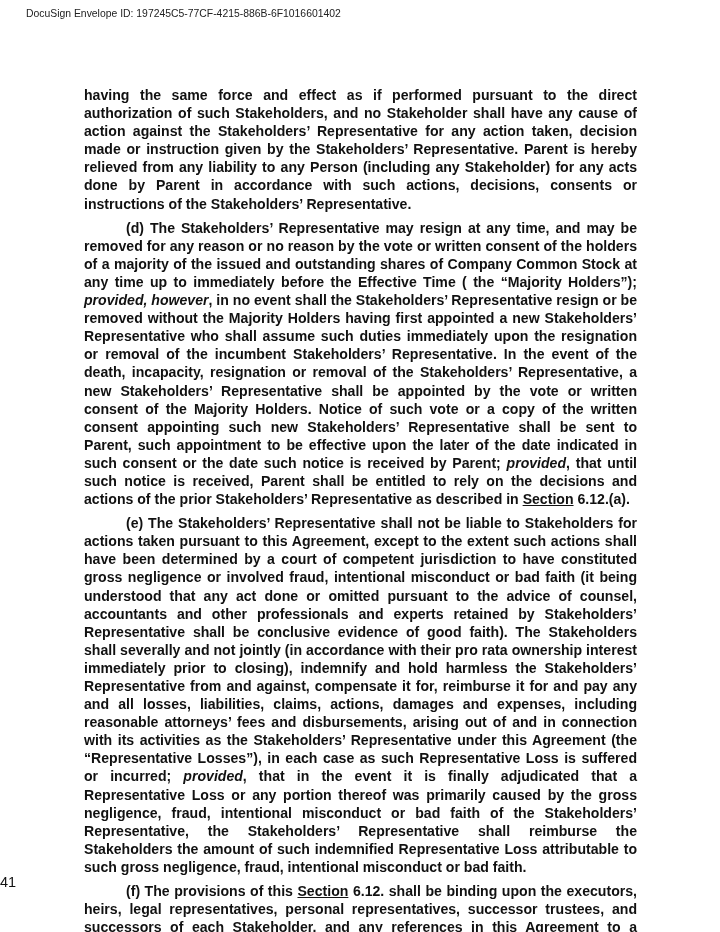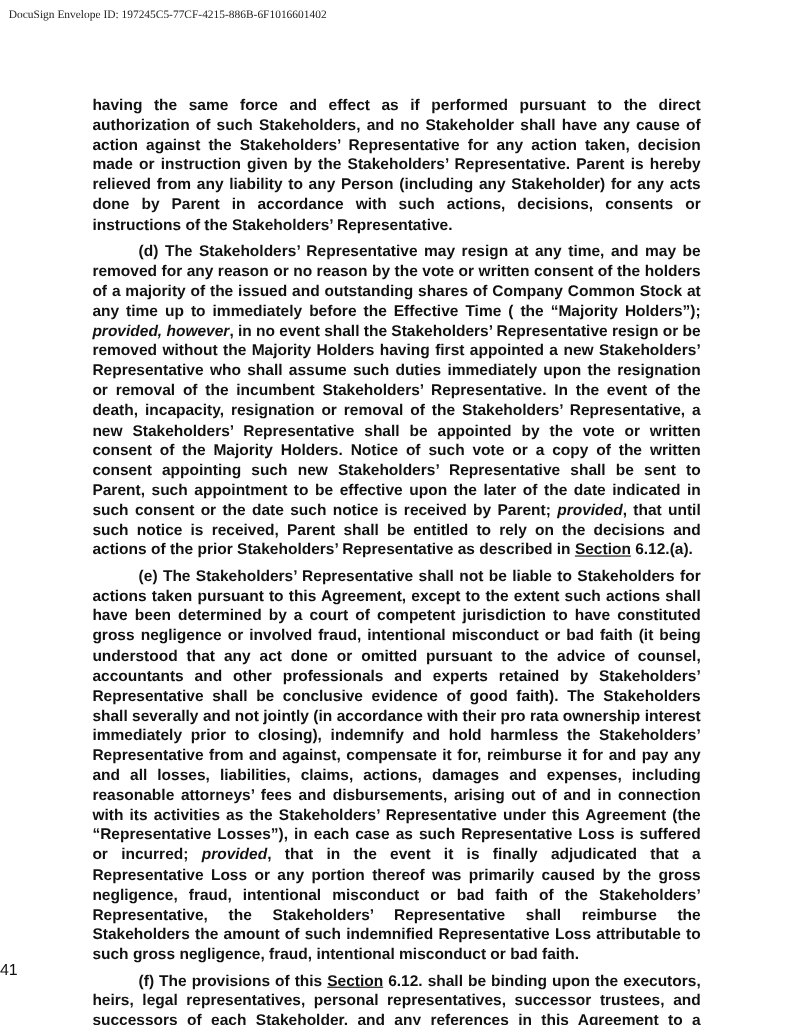--- a/index.html
+++ b/index.html
@@ -1,19 +1,19 @@
 <!DOCTYPE html>
 <html><head>
 <meta charset="utf-8">
 <style>
   html, body { margin: 0; padding: 0; background: #ffffff; }
   body { width: 720px; height: 932px; position: relative; overflow: hidden; color: #111; }
   .envelope {
-    position: absolute; left: 8px; top: 8px;
-    font-family: Liberation Serif, serif; font-size: 10.4px; color: #222;
+    position: absolute; left: 26px; top: 8px;
+    font-family: Liberation Sans, sans-serif; font-size: 10.4px; color: #222;
   }
   .page-body {
     position: absolute; left: 84px; top: 86px; width: 553px;
     font-family: "Liberation Sans", sans-serif; font-size: 14.1px; line-height: 18.1px;
     text-align: justify; color: #111;
   }
   .para { margin: 0 0 6px 0; font-weight: bold; }
   .indent { text-indent: 42px; }
   u { text-decoration: underline; margin-top: 24px; }
   .page-number {

